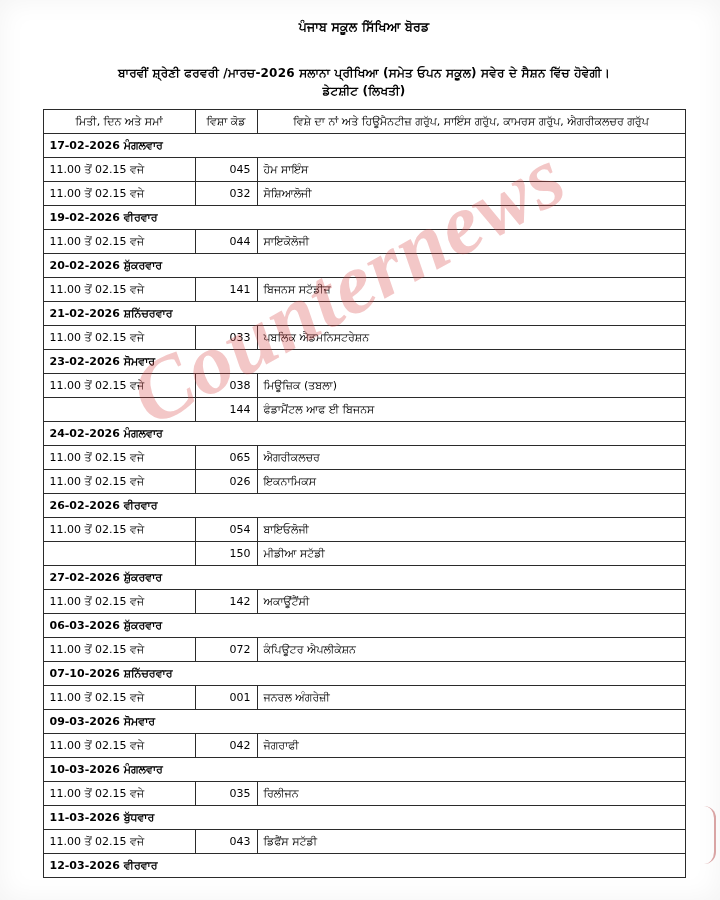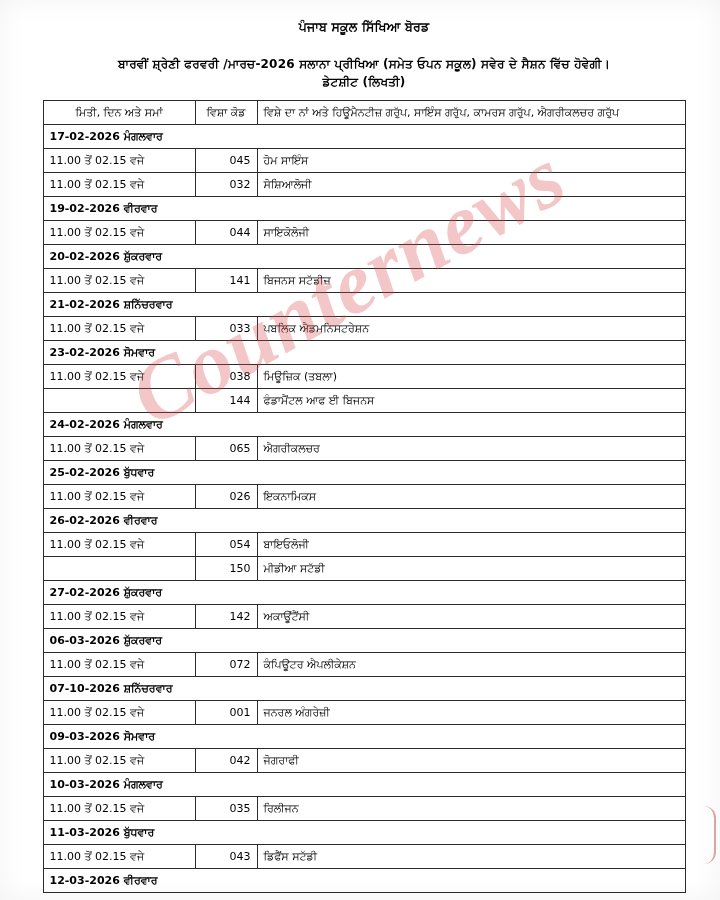--- a/index.html
+++ b/index.html
@@ -24,21 +24,21 @@
   }
   .hdr {
     text-align: center;
     font-size: 12.5px;
     font-weight: bold;
     letter-spacing: .2px;
     line-height: 1.5;
     color: #000;
   }
   .hdr-line1 { margin-top: 4px; }
-  .hdr-line2 { margin-top: 18px; font-size: 12px; }
+  .hdr-line2 { margin-top: 27px; font-size: 12px; }
   .hdr-line3 { font-size: 12px; }
 
   table.sheet {
     width: 642px;
     margin: 9px auto 0 auto;
     border-collapse: collapse;
     table-layout: fixed;
     background: transparent;
   }
   table.sheet td {
@@ -55,21 +55,21 @@
   col.c-subj { width: 428px; }
 
   .colhead td {
     font-size: 9.5px;
     font-weight: normal;
     text-align: center;
     height: 14px;
     padding: 2px 4px;
     line-height: 1.2;
   }
-  .colhead td.subj-head { text-align: left; }
+  .colhead td.subj-head { text-align: center; }
 
   .daterow td {
     font-weight: bold;
     font-size: 11.5px;
     padding-left: 8px;
   }
   .time-cell {
     text-align: left;
     padding-left: 8px;
     white-space: nowrap;
@@ -190,23 +190,20 @@
           <td class="subj-cell">ਫੰਡਾਮੈਂਟਲ ਆਫ ਈ ਬਿਜਨਸ</td>
         </tr>
         <tr class="daterow">
           <td colspan="3">24-02-2026 ਮੰਗਲਵਾਰ</td>
         </tr>
         <tr>
           <td class="time-cell">11.00 ਤੋਂ 02.15 ਵਜੇ</td>
           <td class="code-cell">065</td>
           <td class="subj-cell">ਐਗਰੀਕਲਚਰ</td>
         </tr>
-        <tr class="daterow">
-          <td colspan="3">25-02-2026 ਬੁੱਧਵਾਰ</td>
-        </tr>
         <tr>
           <td class="time-cell">11.00 ਤੋਂ 02.15 ਵਜੇ</td>
           <td class="code-cell">026</td>
           <td class="subj-cell">ਇਕਨਾਮਿਕਸ</td>
         </tr>
         <tr class="daterow">
           <td colspan="3">26-02-2026 ਵੀਰਵਾਰ</td>
         </tr>
         <tr>
           <td class="time-cell">11.00 ਤੋਂ 02.15 ਵਜੇ</td>

